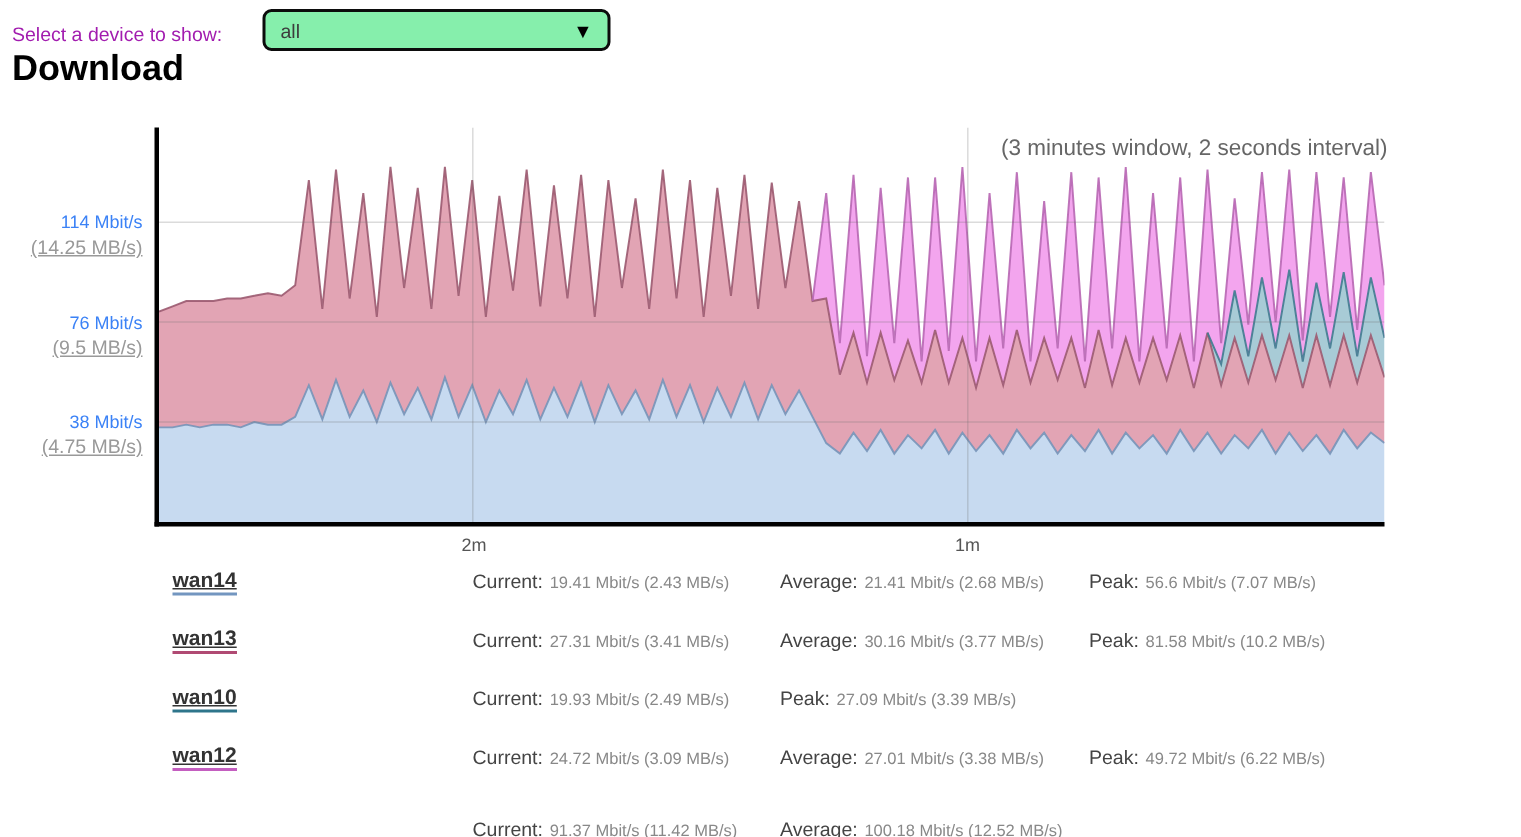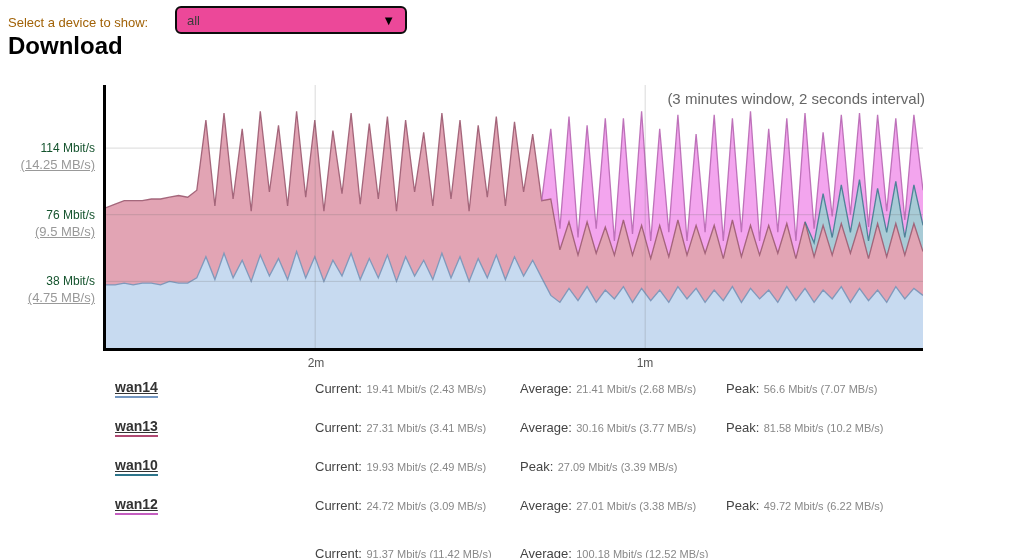--- a/index.html
+++ b/index.html
@@ -1,41 +1,41 @@
 <!DOCTYPE html>
 <html><head>
 <meta charset="utf-8">
 <style>
   * { box-sizing: border-box; }
   html,body { margin:0; padding:0; }
   body {
     width:1014px; height:558px; position:relative; overflow:hidden;
     background:#fff; font-family:"Liberation Sans", sans-serif;
   }
-  .select-label { position:absolute; left:8px; top:15px; font-size:13px; color:#a16207; }
+  .select-label { position:absolute; left:8px; top:15px; font-size:13px; color:#a21caf; }
   .dropdown {
     position:absolute; left:175px; top:6px; width:232px; height:28px;
-    border:2px solid #0c0c0c; border-radius:6px; background:#ec4899;
+    border:2px solid #0c0c0c; border-radius:6px; background:#86efac;
     display:flex; align-items:center; justify-content:space-between;
     padding:0 10px; cursor:pointer;
   }
   .dropdown .val { font-size:13px; color:#3c3c3c; }
   .dropdown .arrow { font-size:13px; color:#000; line-height:1; }
   .page-title { position:absolute; left:8px; top:36px; margin:0; font-size:24px; line-height:20px; font-weight:bold; color:#000; }
 
   .plot {
     position:absolute; left:103px; top:85px; width:820px; height:266px;
     border-left:3px solid #000; border-bottom:3px solid #000;
   }
   .plot svg { position:absolute; left:0; top:0; width:817px; height:263px; display:block; }
   .annotation { position:absolute; top:90px; right:89px; font-size:15px; color:#666; }
 
   .ytick { position:absolute; left:0; width:95px; text-align:right; }
   .yt-0 { top:140px; } .yt-1 { top:207px; } .yt-2 { top:273px; }
-  .yt-label { font-size:12px; color:#14532d; line-height:16px; }
+  .yt-label { font-size:12px; color:#3b82f6; line-height:16px; }
   .yt-sub   { font-size:13px; color:#999; line-height:12px; margin-top:3px;text-decoration:underline; }
 
   .xtick { position:absolute; top:356px; font-size:12px; color:#555; transform:translateX(-50%); }
   .xtick-0 { left:316px; } .xtick-1 { left:645px; }
 
   .legend { position:absolute; left:0; top:368px; width:1014px; }
   .lrow { height:39px; display:grid; grid-template-columns:200px 205px 206px auto; align-items:center; padding-left:115px; }
   .devname { font-size:14px; font-weight:bold; color:#333; border-bottom:2px solid #999; padding-bottom:1px; display:inline-block;text-decoration:underline; }
   .stat-label { font-size:13px; color:#444; }
   .stat-value { font-size:11px; color:#888; }

